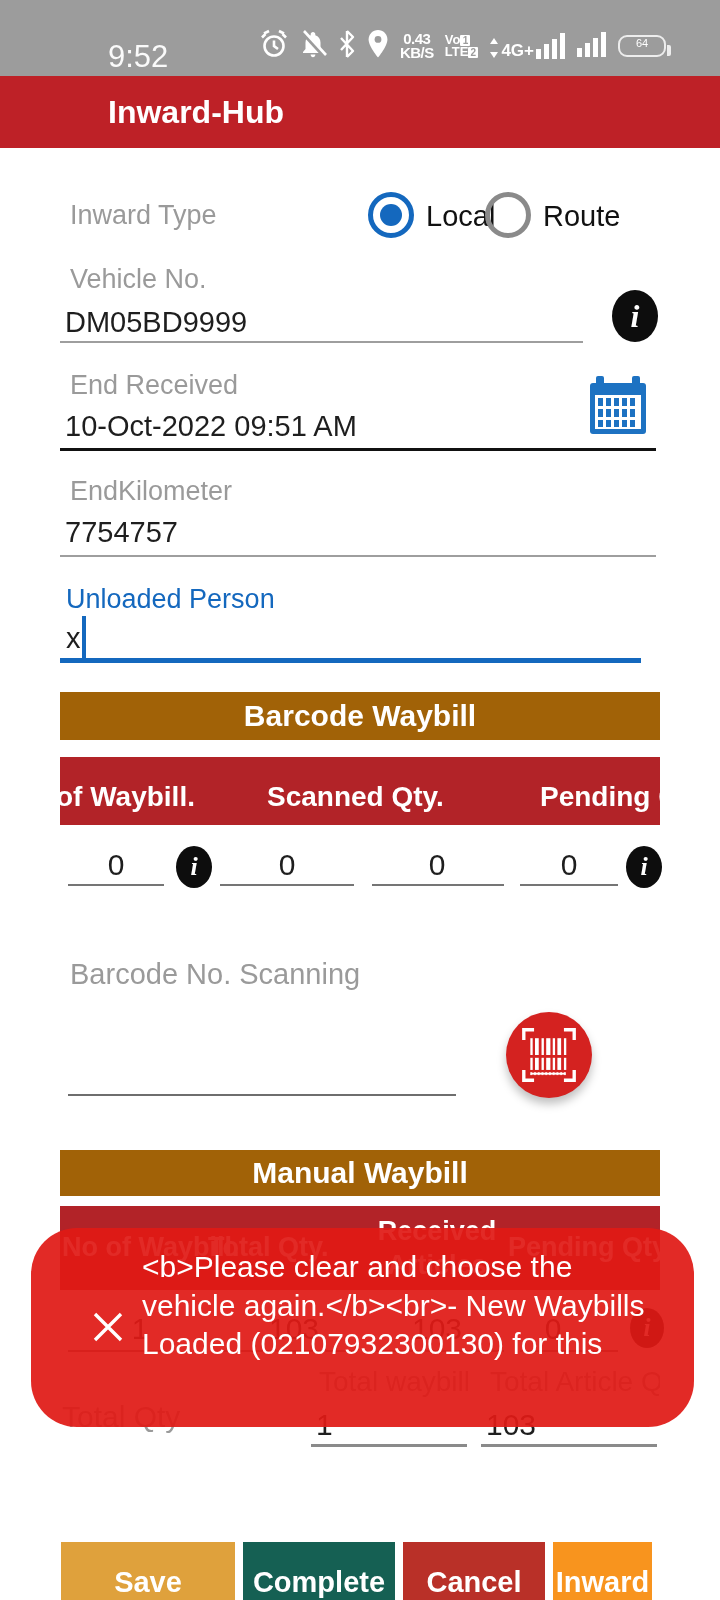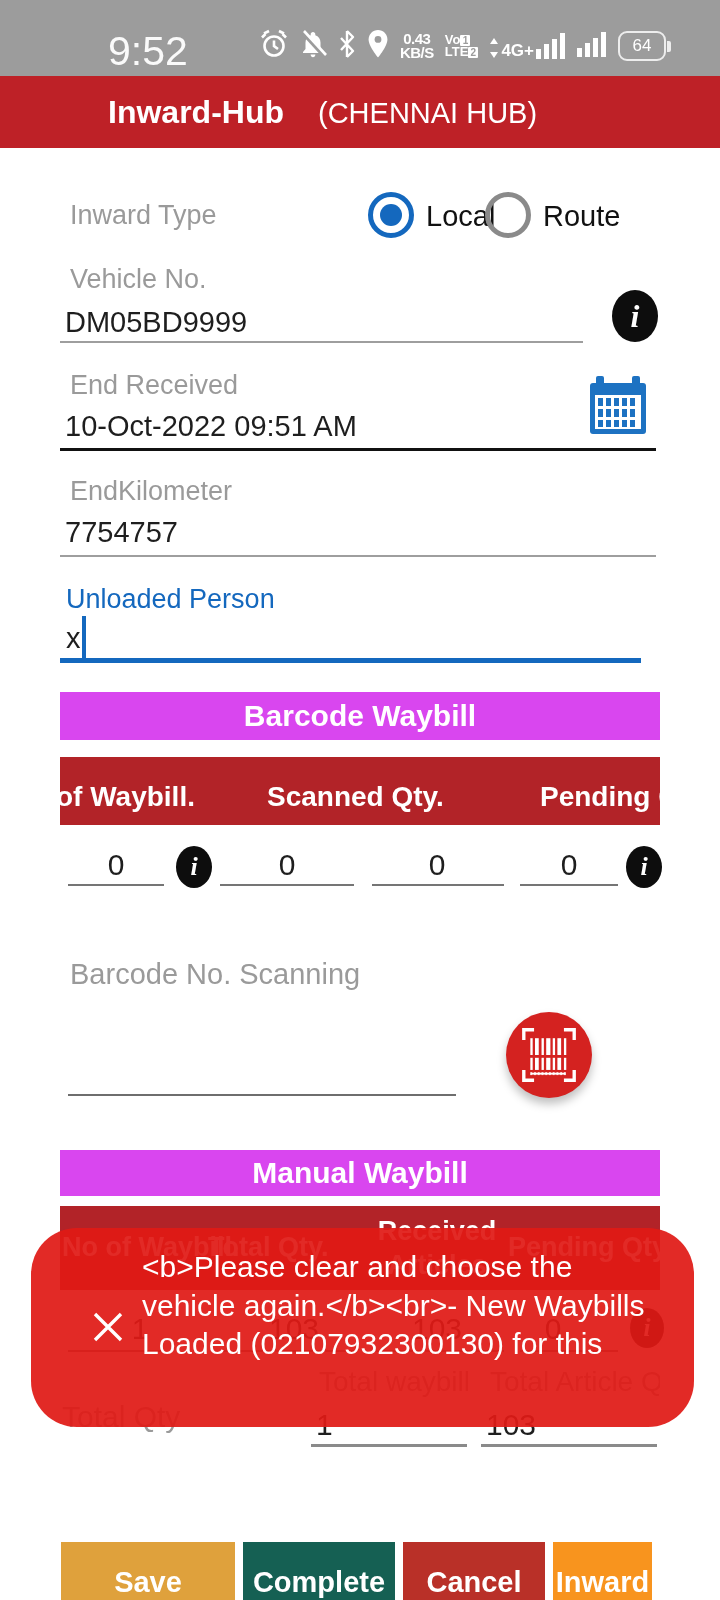--- a/index.html
+++ b/index.html
@@ -2,28 +2,28 @@
 <html><head>
 <meta charset="utf-8">
 <style>
   * { margin:0; padding:0; box-sizing:border-box; }
   body { background:#444; font-family:"Liberation Sans", sans-serif; }
   .screen { position:relative; width:720px; height:1600px; background:#fff; overflow:hidden; margin:0 auto; }
   .abs { position:absolute; }
 
   
   .status-bar { position:absolute; left:0; top:0; width:720px; height:76px; background:#9c9c9c; }
-  .sb-time { position:absolute; left:108px; top:28px; font-size:41px; color:#fafafa; }
+  .sb-time { position:absolute; left:108px; top:39px; font-size:31px; color:#fafafa; }
   .sb-icons { position:absolute; right:54px; top:24px; height:44px; display:flex; align-items:center; gap:11px; }
   .sb-txt2 { color:#fff; font-weight:bold; font-size:15px; line-height:14px; text-align:center; letter-spacing:-0.5px; }
   .sb-volte { color:#fff; font-weight:bold; font-size:13px; line-height:12px; }
   .simnum { display:inline-block; background:#fff; color:#9c9c9c; font-size:10px; line-height:11px; width:10px; text-align:center; border-radius:1px; }
   .sb-4g { display:flex; align-items:flex-end; gap:2px; }
   .sb-4g .nt { color:#fff; font-weight:bold; font-size:17px; line-height:17px; }
-  .battery { position:relative; width:48px; height:30px; border:2.5px solid #ededed; border-radius:9px; color:#fff; font-size:17px; display:flex; align-items:center; justify-content:center; }
+  .battery { position:relative; width:48px; height:22px; border:2.5px solid #ededed; border-radius:9px; color:#fff; font-size:11px; display:flex; align-items:flex-start; justify-content:center; }
   .battery:after { content:""; position:absolute; right:-7px; top:8px; width:4px; height:11px; background:#ededed; border-radius:0 2px 2px 0; }
 
   
   .app-bar { position:absolute; left:0; top:76px; width:720px; height:72px; background:#be2127; }
   .ab-title { position:absolute; left:108px; top:94px; font-size:32px; font-weight:bold; color:#fff; }
   .ab-sub { position:absolute; left:318px; top:97px; font-size:29px; color:#fff; }
 
   
   .lbl { position:absolute; font-size:27px; color:#9a9a9a; }
   .val { position:absolute; font-size:29px; color:#1e1e1e; }
@@ -33,21 +33,21 @@
   .radio { position:absolute; width:46px; height:46px; border-radius:50%; }
   .radio.sel { border:5px solid #1468be; }
   .radio.sel:after { content:""; position:absolute; left:7px; top:7px; width:22px; height:22px; border-radius:50%; background:#1468be; }
   .radio.unsel { border:5px solid #8a8a8a; }
   .radio-lbl { position:absolute; font-size:29px; color:#111; }
 
   
   .info { position:absolute; background:#0d0d0d; border-radius:50%; color:#fff; display:flex; align-items:center; justify-content:center; font-family:"Liberation Serif", serif; font-style:italic; font-weight:bold; }
 
   
-  .banner { position:absolute; left:60px; width:600px; background:#d946ef; color:#fff; font-weight:bold; font-size:30px; text-align:center; display:flex; align-items:center; justify-content:center; }
+  .banner { position:absolute; left:60px; width:600px; background:#a16207; color:#fff; font-weight:bold; font-size:30px; text-align:center; display:flex; align-items:center; justify-content:center; }
   .thband { position:absolute; left:60px; width:600px; background:#b22328; overflow:hidden; }
   .th { position:absolute; color:#fff; font-weight:bold; font-size:28px; white-space:nowrap; }
 
   .cellval { position:absolute; font-size:30px; color:#1e1e1e; transform:translateX(-50%); }
 
   
   .toast { position:absolute; left:31px; top:1228px; width:663px; height:199px; border-radius:46px; background:rgba(224,26,21,0.93); z-index:40; }
   .toast-msg { position:absolute; left:111px; top:20px; width:512px; color:#fff; font-size:30px; line-height:38.5px; }
 
   
@@ -139,21 +139,20 @@
   </div>
 
   <div class="app-bar">
     <span class="abs" style="left:22px; top:100px;">
       <svg width="42" height="32" viewBox="0 0 44 34">
           <path d="M0 17 L17 1 V10 H44 V24 H17 V33 Z" fill="#fff"></path>
         </svg>
     </span>
   </div>
   <div class="ab-title">Inward-Hub</div>
-  <div class="ab-sub">(CHENNAI HUB)</div>
 
   <div class="lbl" style="left:70px; top:200px;">Inward Type</div>
   <div class="radio sel" style="left:368px; top:192px;"></div>
   <div class="radio-lbl" style="left:426px; top:200px;">Local</div>
   <div class="radio unsel" style="left:485px; top:192px;"></div>
   <div class="radio-lbl" style="left:543px; top:200px;">Route</div>
 
   <div class="lbl" style="left:70px; top:264px;">Vehicle No.</div>
   <div class="val" style="left:65px; top:306px;">DM05BD9999</div>
   <div class="uline" style="left:60px; top:341px; width:523px;"></div>

